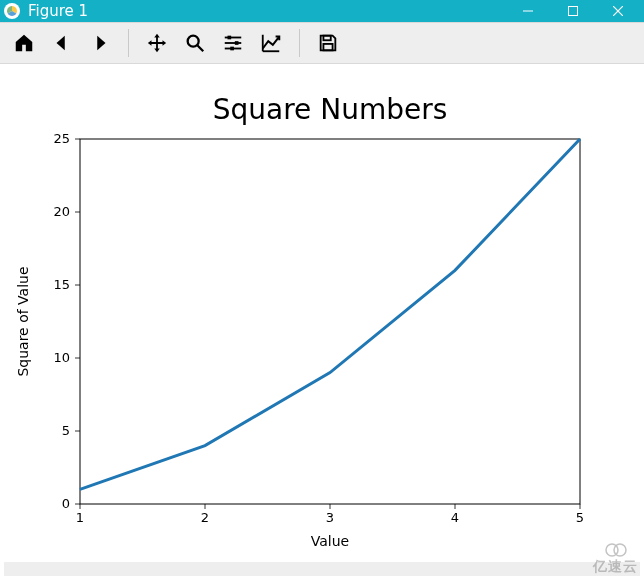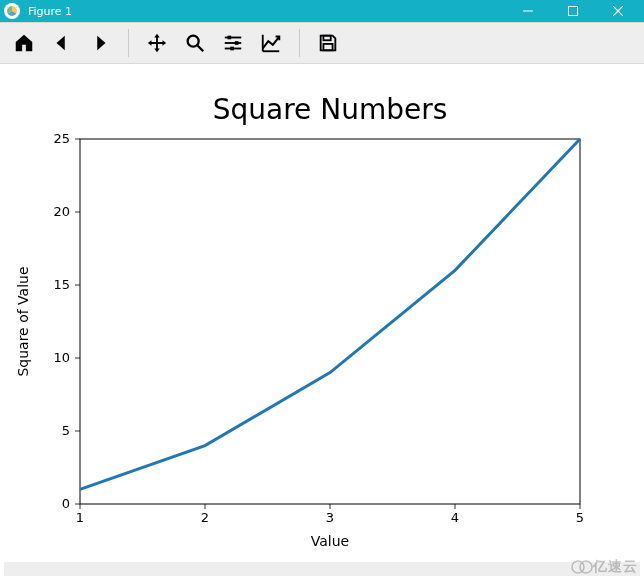--- a/index.html
+++ b/index.html
@@ -11,21 +11,21 @@
     background: #fff;
     overflow: hidden;
     position: relative;
   }
   .titlebar {
     height: 16px;
     background: #14b0c6;
     display: flex;
     align-items: center;
     color: #fff;
-    font-size: 11px;
+    font-size: 15px;
     padding: 11px 4px;
   }
   .titlebar .app-icon {
     width: 16px; height: 16px;
     background: #fff; border-radius: 50%;
     margin-right: 8px;
     display: flex; align-items: center; justify-content: center;
   }
   .titlebar .title { flex: 0 0 auto; }
   .titlebar .spacer { flex: 1; }
@@ -72,20 +72,21 @@
   .watermark {
     position: absolute;
     right: 6px; bottom: 4px;
     font-size: 14px;
     color: rgba(120,120,120,0.45);
     font-weight: 600;
     letter-spacing: 1px;
     display: flex;
     align-items: center;
     gap: 0;
+    flex-direction: column;
   }
   .watermark .wm-icon { opacity: 0.5; }
   .chart-svg {
     position: absolute;
     left: 0; top: 0;
   }
   .axis-label { font-size: 14px; fill: #000; }
   .tick-label { font-size: 13px; fill: #000; }
   .chart-title { font-size: 28px; fill: #000; }
 </style>

